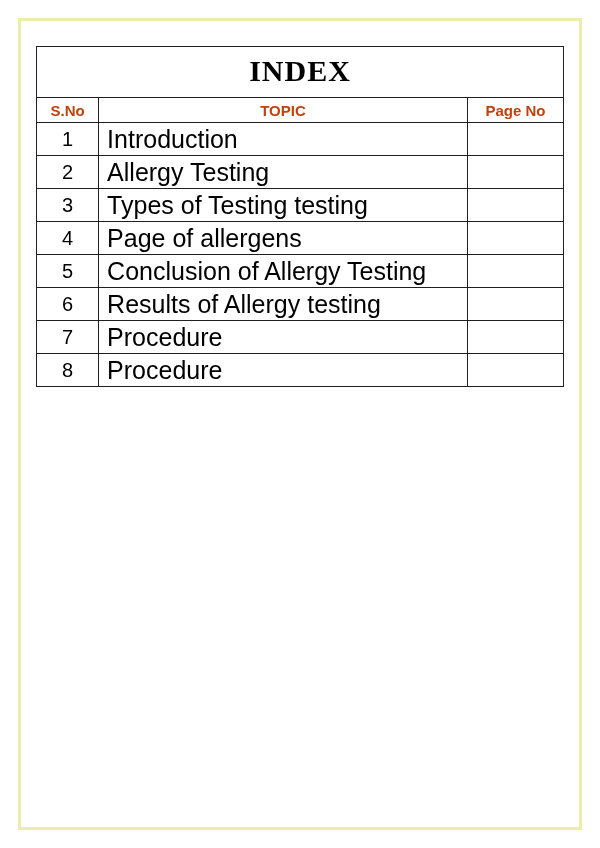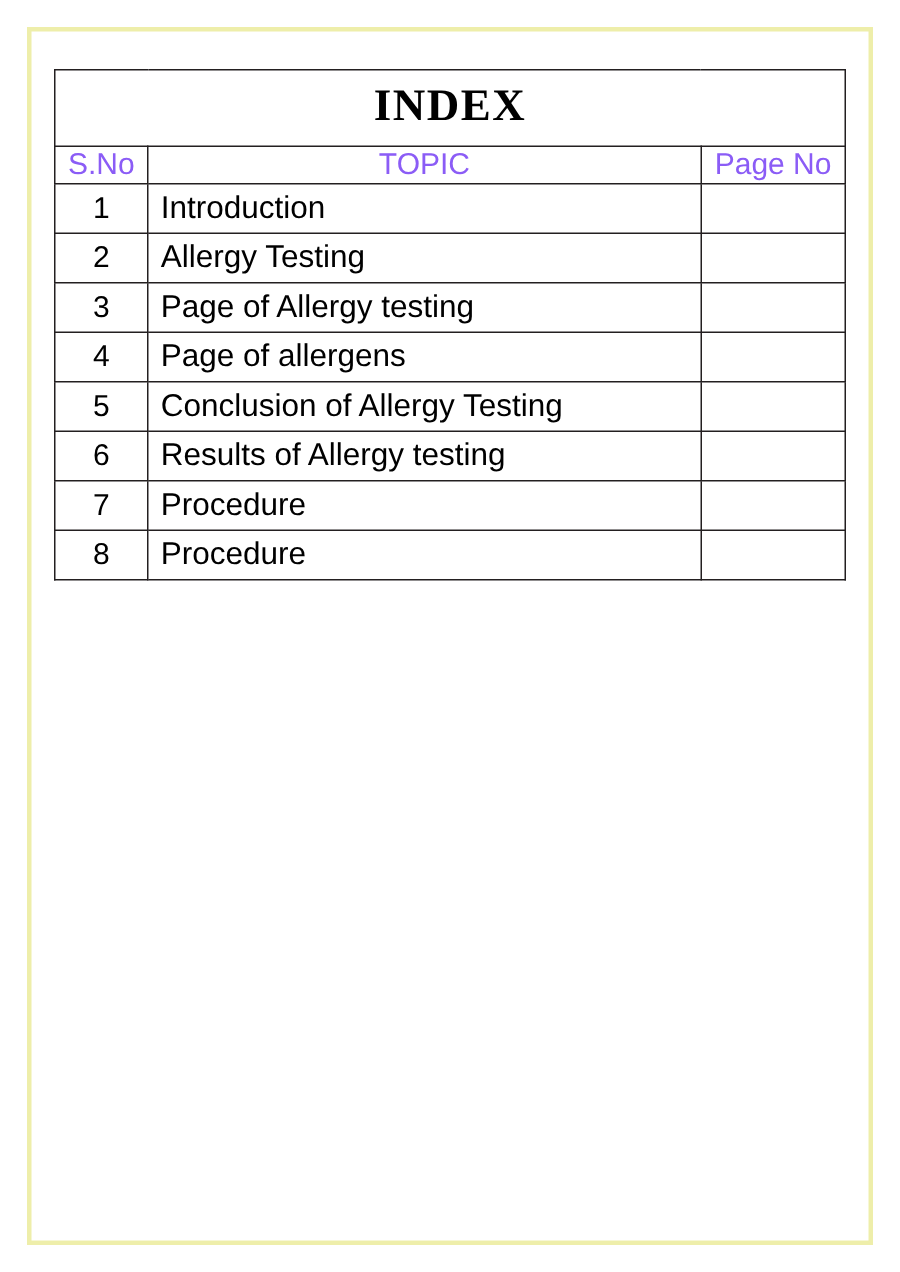--- a/index.html
+++ b/index.html
@@ -53,39 +53,39 @@
     font-family: "Liberation Serif", serif;
     font-size: 30px;
     font-weight: bold;
     letter-spacing: 1px;
     height: 44px;
     color: #000000;
     padding: 2px 0 4px 0 !important;
   }
   .head-sno, .head-topic, .head-page {
     font-family: "Liberation Sans", sans-serif;
-    font-weight: normal;
-    font-size: 20px;
+    font-weight: bold;
+    font-size: 15px;
     text-align: center;
     height: 24px;
-    color: #8b5cf6;
+    color: #c2410c;
   }
   .col-sno { width: 62px; }
   .col-topic { width: 368px; }
   .col-page { width: 96px; }
 
   .cell-sno {
     text-align: center;
     font-size: 20px;
     color: #000000;
     height: 32px;
   }
   .cell-topic {
     text-align: left;
-    font-size: 21px;
+    font-size: 25px;
     color: #000000;
     height: 32px;
     padding-left: 8px !important;
   }
   .cell-page {
     height: 32px;
   }
 </style>
 </head>
 <body>
@@ -115,21 +115,21 @@
           <td class="cell-topic">Introduction</td>
           <td class="cell-page"></td>
         </tr>
         <tr>
           <td class="cell-sno">2</td>
           <td class="cell-topic">Allergy Testing</td>
           <td class="cell-page"></td>
         </tr>
         <tr>
           <td class="cell-sno">3</td>
-          <td class="cell-topic">Page of Allergy testing</td>
+          <td class="cell-topic">Types of Testing testing</td>
           <td class="cell-page"></td>
         </tr>
         <tr>
           <td class="cell-sno">4</td>
           <td class="cell-topic">Page of allergens</td>
           <td class="cell-page"></td>
         </tr>
         <tr>
           <td class="cell-sno">5</td>
           <td class="cell-topic">Conclusion of Allergy Testing</td>

